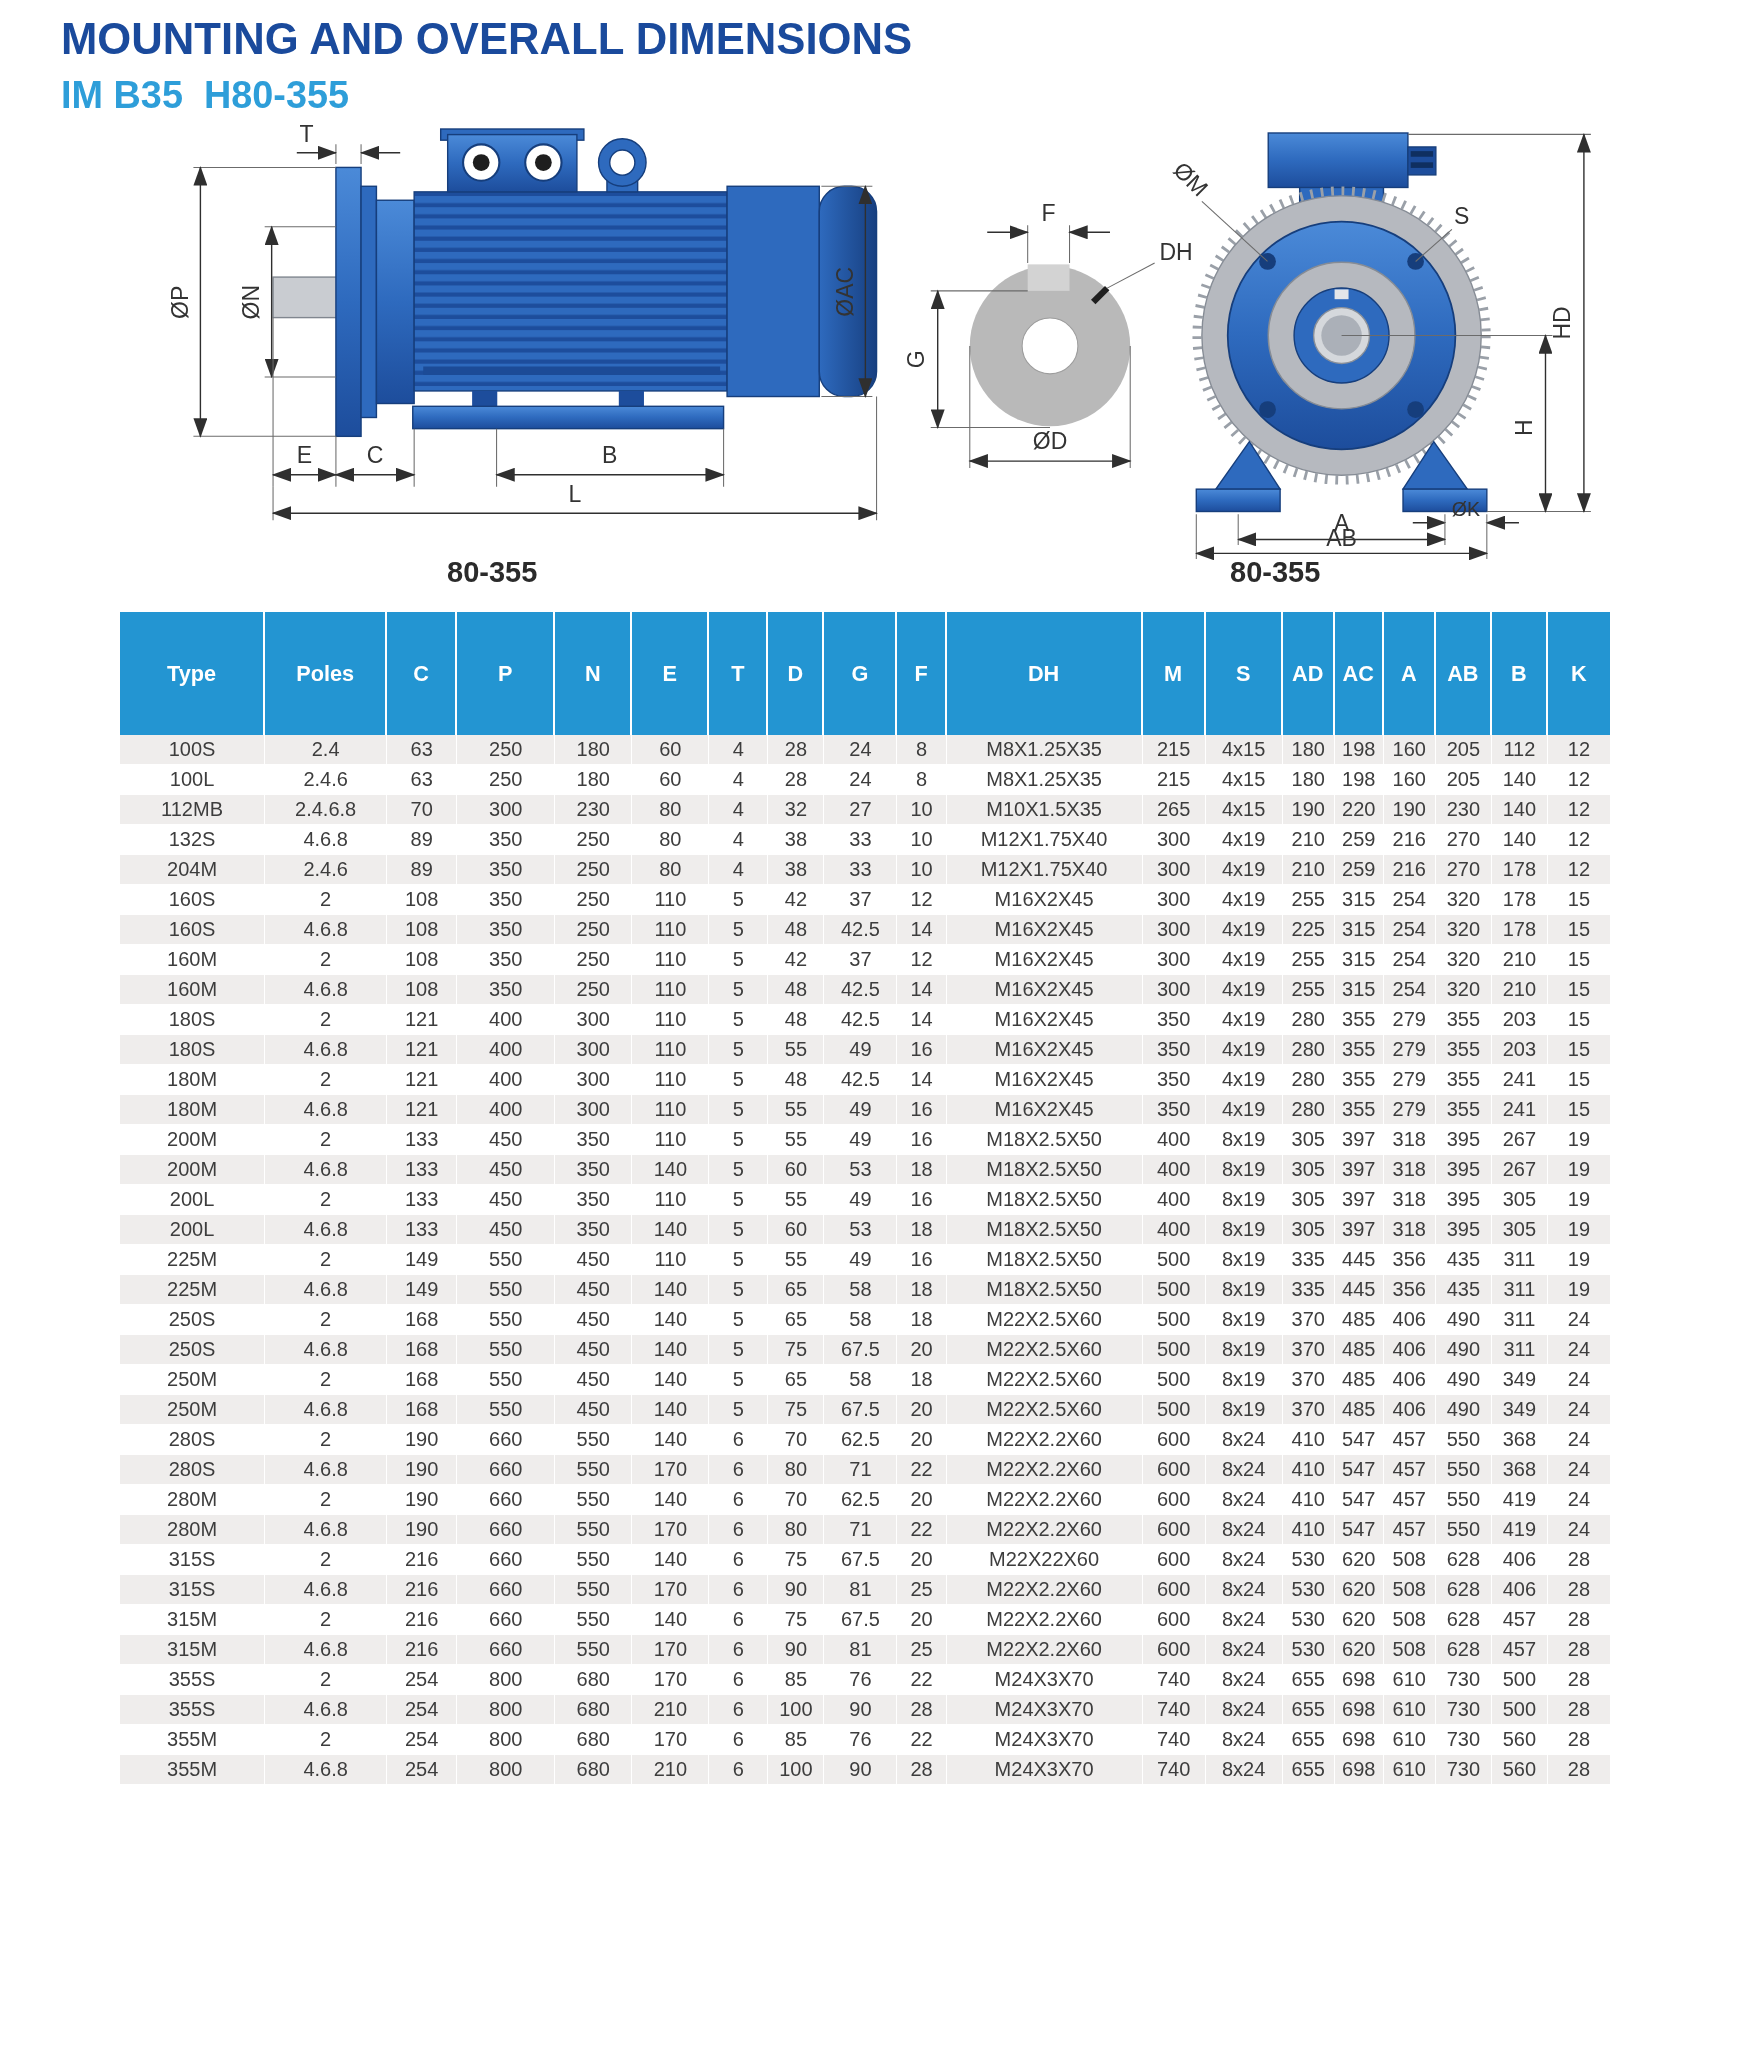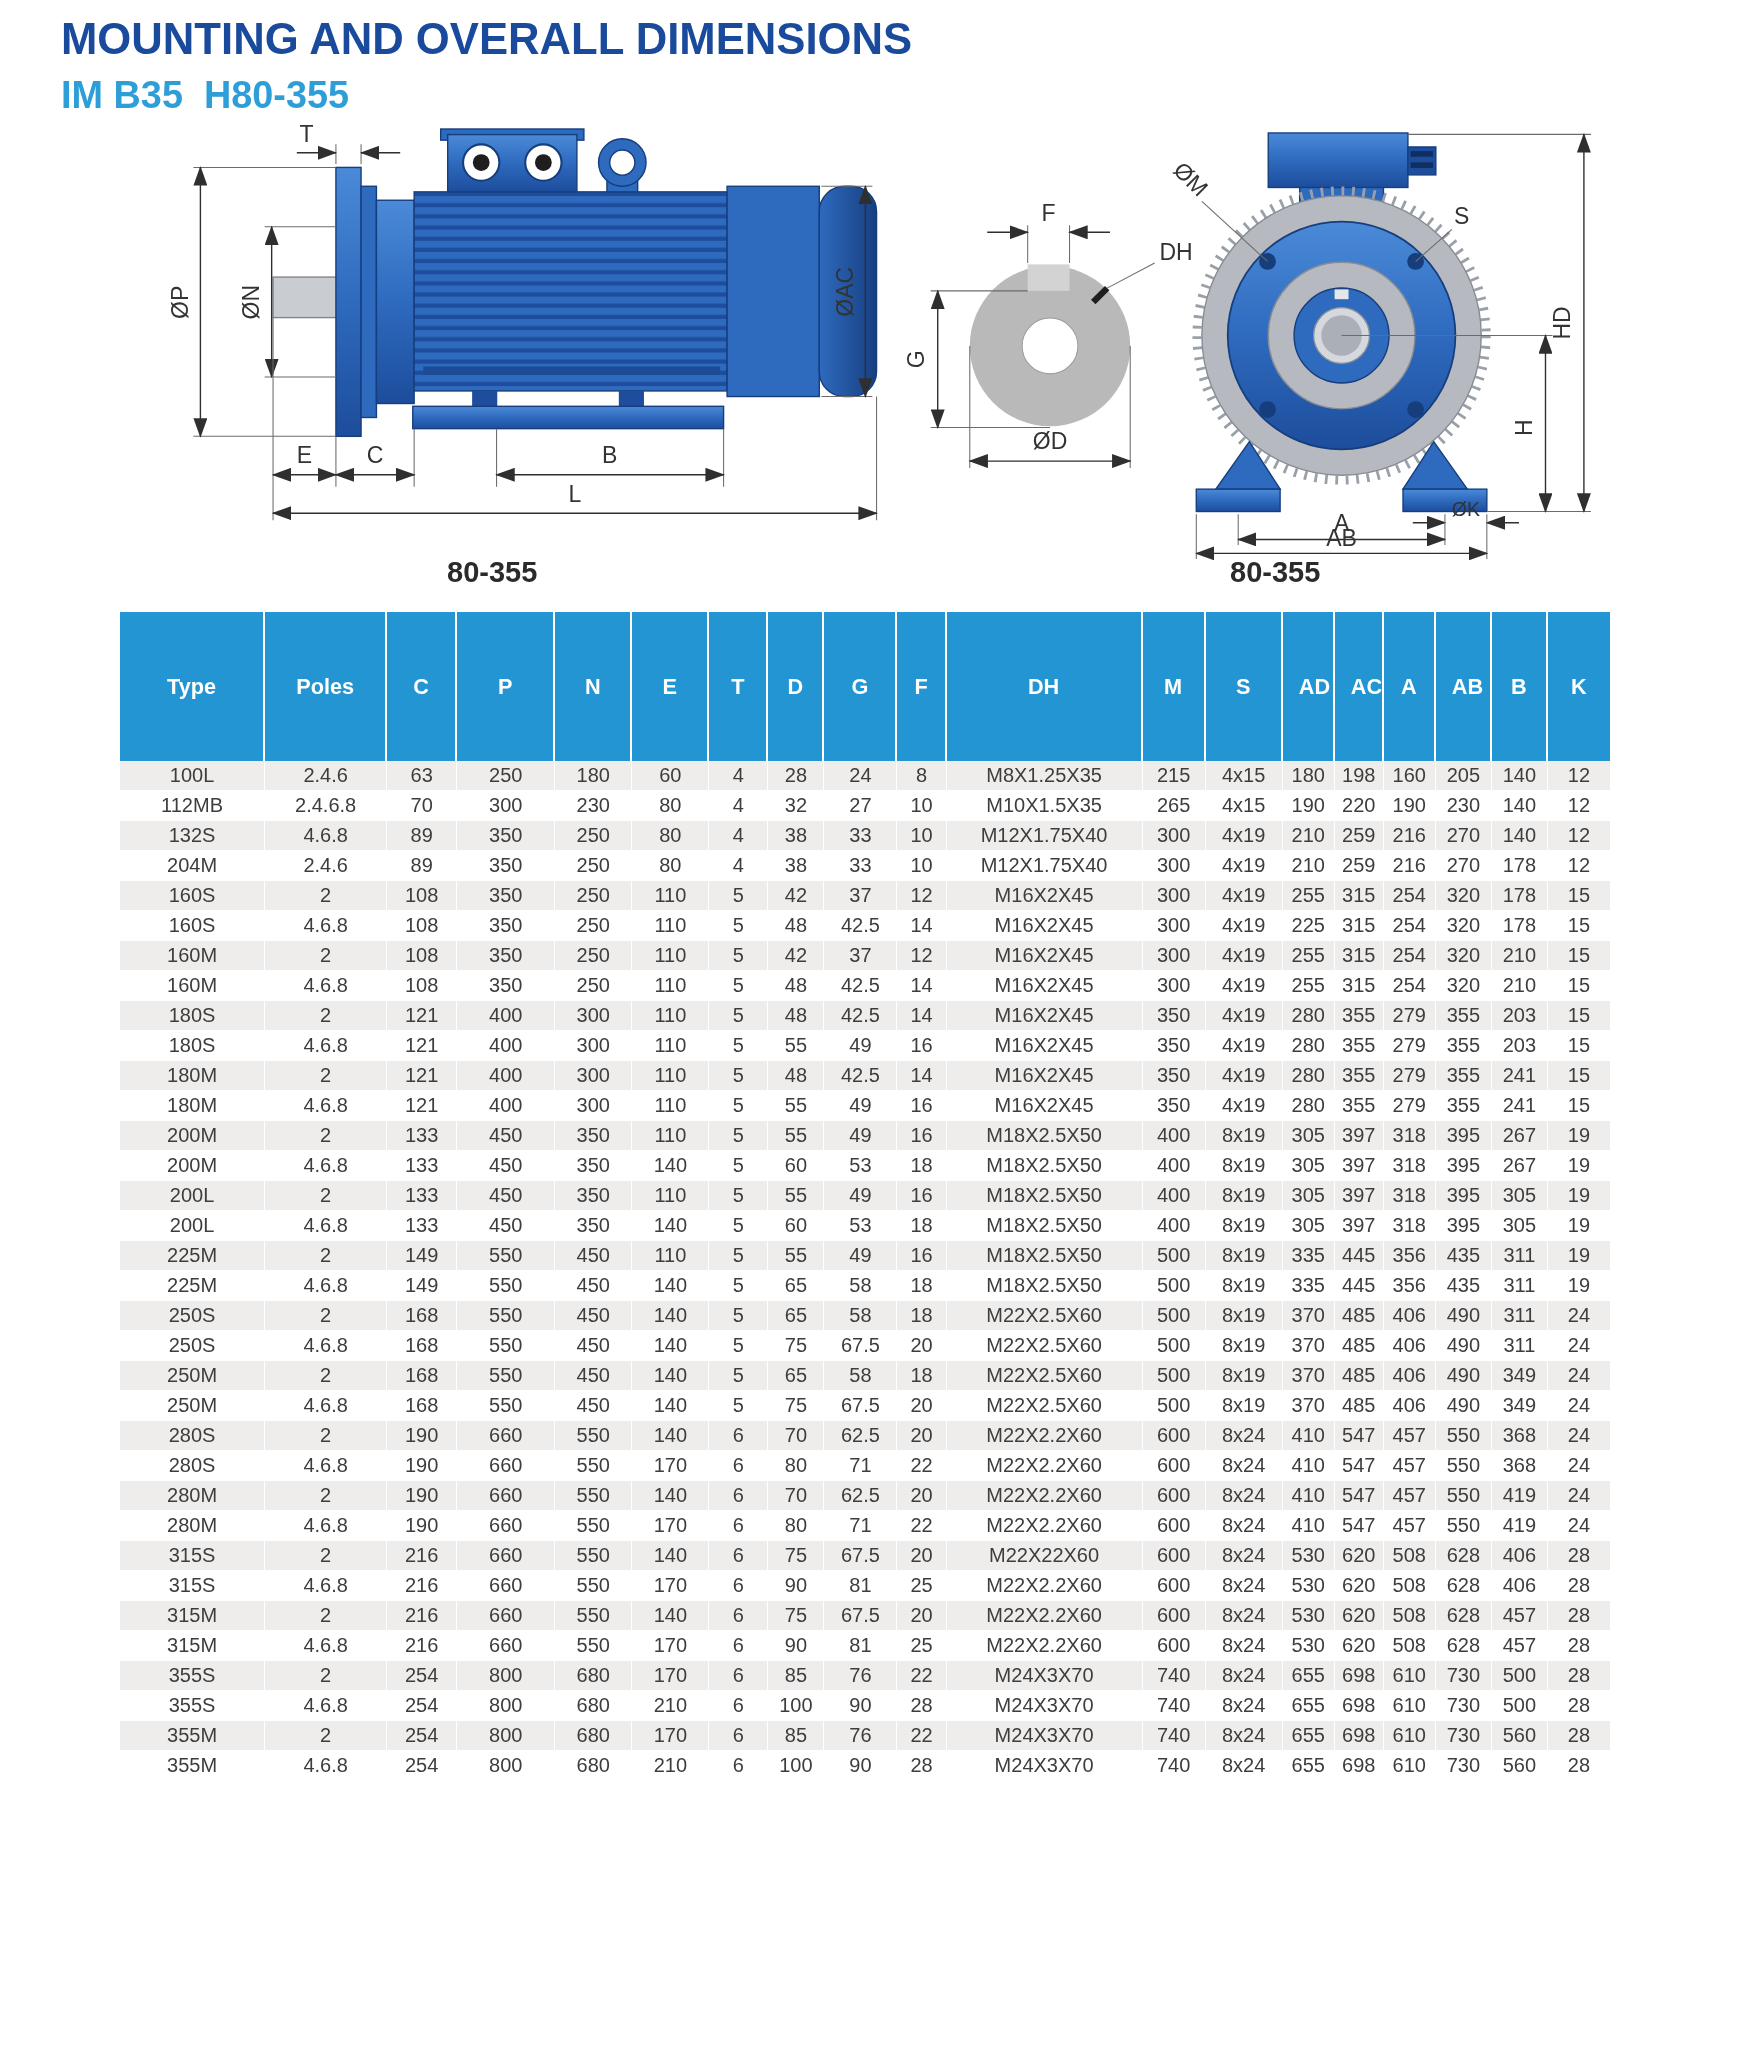--- a/index.html
+++ b/index.html
@@ -34,21 +34,21 @@
   .ext{stroke:#6b6b6b;stroke-width:1.5;fill:none;}
   .dlabel{font-family:"Liberation Sans",sans-serif;font-size:33px;fill:#333333;font-weight:400;}
   .dlabel-small{font-family:"Liberation Sans",sans-serif;font-size:28px;fill:#333333;}
 
   .dim-table{
     position:absolute;left:120px;top:612px;width:1490px;
     border-collapse:separate;border-spacing:0;table-layout:fixed;
   }
   .dim-table thead th{
     background:#2395d2;color:#ffffff;font-size:21.7px;font-weight:700;
-    height:117px;vertical-align:middle;text-align:center;padding:16px;
+    height:117px;vertical-align:middle;text-align:center;padding:3px;
     border-right:2.1px solid #ffffff;
   }
   .dim-table thead th:last-child{border-right:none;}
   .dim-table td{
     font-size:20px;color:#3d3d3d;text-align:center;vertical-align:middle;
     height:29px;padding:0;border-right:1.4px solid #ffffff;border-bottom:1.4px solid #ffffff;
     white-space:nowrap;overflow:hidden;
   }
   .dim-table td:last-child{border-right:none;}
   .dim-table tbody tr:nth-child(odd) td{background:#efedec;}
@@ -280,20 +280,41 @@
         <th>AD</th>
         <th>AC</th>
         <th>A</th>
         <th>AB</th>
         <th>B</th>
         <th>K</th>
       </tr>
   </thead>
   <tbody>
       <tr>
+        <td>100S</td>
+        <td>2.4</td>
+        <td>63</td>
+        <td>250</td>
+        <td>180</td>
+        <td>60</td>
+        <td>4</td>
+        <td>28</td>
+        <td>24</td>
+        <td>8</td>
+        <td>M8X1.25X35</td>
+        <td>215</td>
+        <td>4x15</td>
+        <td>180</td>
+        <td>198</td>
+        <td>160</td>
+        <td>205</td>
+        <td>112</td>
+        <td>12</td>
+      </tr>
+      <tr>
         <td>100L</td>
         <td>2.4.6</td>
         <td>63</td>
         <td>250</td>
         <td>180</td>
         <td>60</td>
         <td>4</td>
         <td>28</td>
         <td>24</td>
         <td>8</td>

